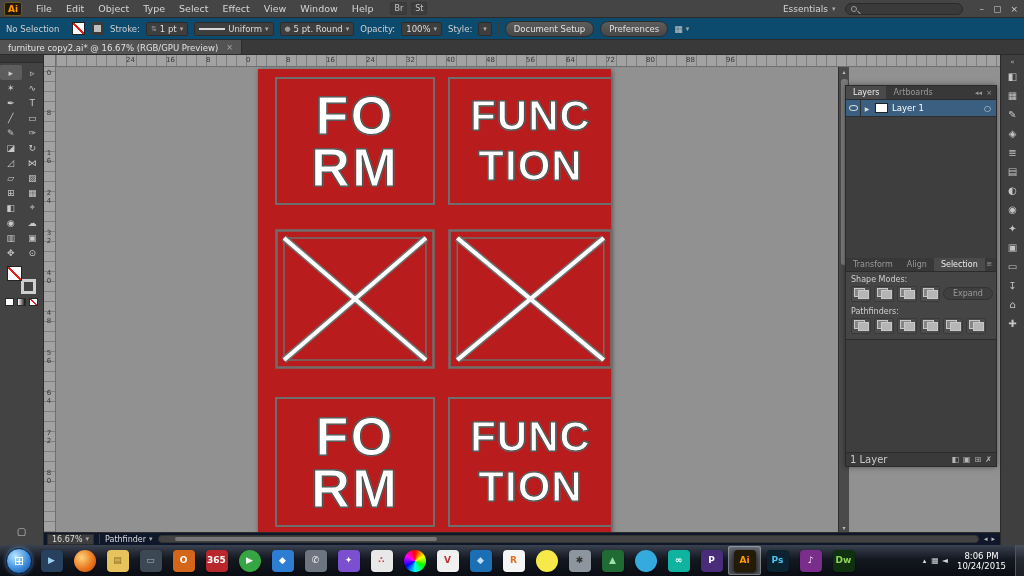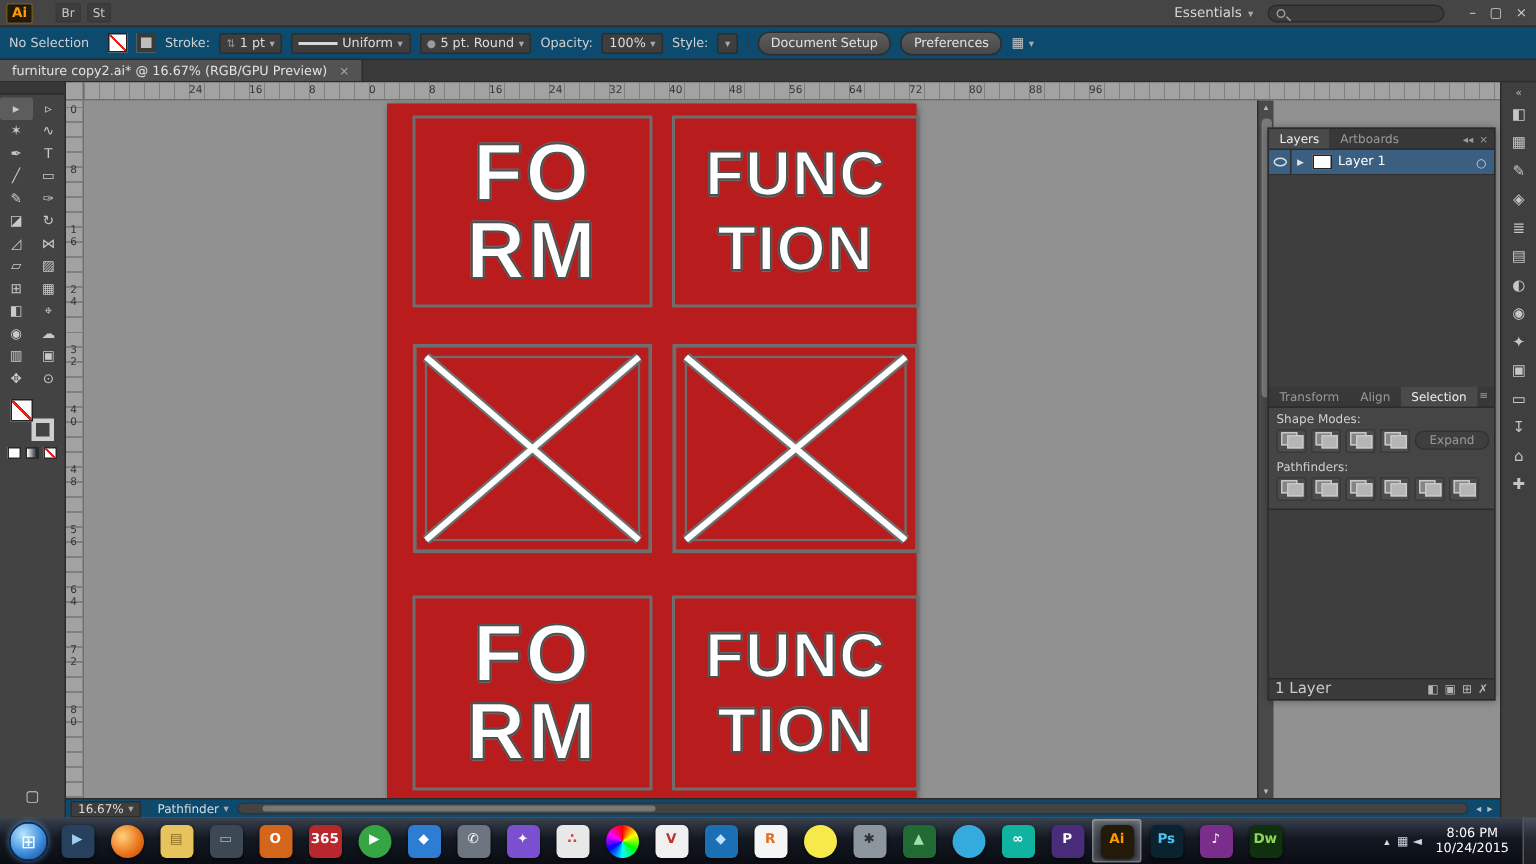--- a/index.html
+++ b/index.html
@@ -77,21 +77,21 @@
   .stencil{font-weight:bold;color:#fff;-webkit-text-stroke:1.2px #4f4f4f;text-shadow:1px 0 #6a6a6a,-1px 0 #6a6a6a,0 1px #6a6a6a,0 -1px #6a6a6a;font-family:"Liberation Sans","DejaVu Sans",sans-serif;}
   .two{font-size:54px;line-height:52px;letter-spacing:2px;}
   .four{font-size:42px;line-height:50px;letter-spacing:1px;}
   .x-cell svg{display:block;width:100%;height:100%;}
 
   .vscroll{position:absolute;right:151px;top:12px;bottom:13px;width:11px;background:#4a4a4a;border-left:1px solid #2e2e2e;display:flex;flex-direction:column;align-items:center;z-index:6;}
   .varrow{font-size:6px;color:#bbb;line-height:9px;}
   .vthumb{width:7px;height:40%;margin-top:26%;background:#7b7b7b;border-radius:3px;}
   .varrow.bottom{margin-top:auto;}
 
-  .statusbar{position:absolute;left:0;right:0;bottom:0;height:13px;background:#0c4a6e;border-top:1px solid #2b2b2b;display:flex;align-items:center;gap:5px;padding:0 3px;z-index:7;}
+  .statusbar{position:absolute;left:0;right:0;bottom:0;height:13px;background:#0f172a;border-top:1px solid #2b2b2b;display:flex;align-items:center;gap:5px;padding:0 3px;z-index:7;}
   .zoombox{height:11px;background:#3e3e3e;border:1px solid #2c2c2c;font-size:8px;color:#ddd;display:flex;align-items:center;gap:3px;padding:0 4px;}
   .sb-div{width:1px;height:10px;background:#3a3a3a;}
   .sb-status{font-size:8px;color:#ddd;display:flex;align-items:center;gap:3px;}
   .hscroll{flex:1;height:8px;background:#434343;border:1px solid #333;border-radius:4px;position:relative;}
   .hthumb{position:absolute;left:2%;top:1px;bottom:1px;width:32%;background:#777;border-radius:3px;}
   .sb-arrows{display:flex;gap:4px;font-size:7px;color:#bbb;padding-right:2px;}
 
   
   .dock{position:absolute;right:3px;top:30px;width:152px;height:382px;background:#454545;border:1px solid #2a2a2a;display:flex;flex-direction:column;box-shadow:0 0 6px rgba(0,0,0,.4);z-index:8;}
   .ptabs{height:14px;background:#383838;display:flex;align-items:stretch;border-bottom:1px solid #2b2b2b;}
@@ -146,20 +146,32 @@
   .clock{text-align:center;font-size:8.5px;line-height:10px;color:#fff;padding:0 4px;}
   .show-desktop{width:9px;height:100%;border-left:1px solid #555;background:rgba(255,255,255,.08);}
 </style>
 </head>
 <body>
 
 <div id="app">
 
   <div class="menubar">
     <div class="logo">Ai</div>
+    <div class="menus">
+
+    <span class="menu-item">File</span>
+        <span class="menu-item">Edit</span>
+        <span class="menu-item">Object</span>
+        <span class="menu-item">Type</span>
+        <span class="menu-item">Select</span>
+        <span class="menu-item">Effect</span>
+        <span class="menu-item">View</span>
+        <span class="menu-item">Window</span>
+        <span class="menu-item">Help</span>
+      </div>
     <div class="mb-icons">
 
     <span class="mb-icon">Br</span>
         <span class="mb-icon">St</span>
       </div>
     <div class="mb-right">
       <span class="workspace">
         <span>Essentials</span>
         <span class="caret">▾</span>
       </span>

